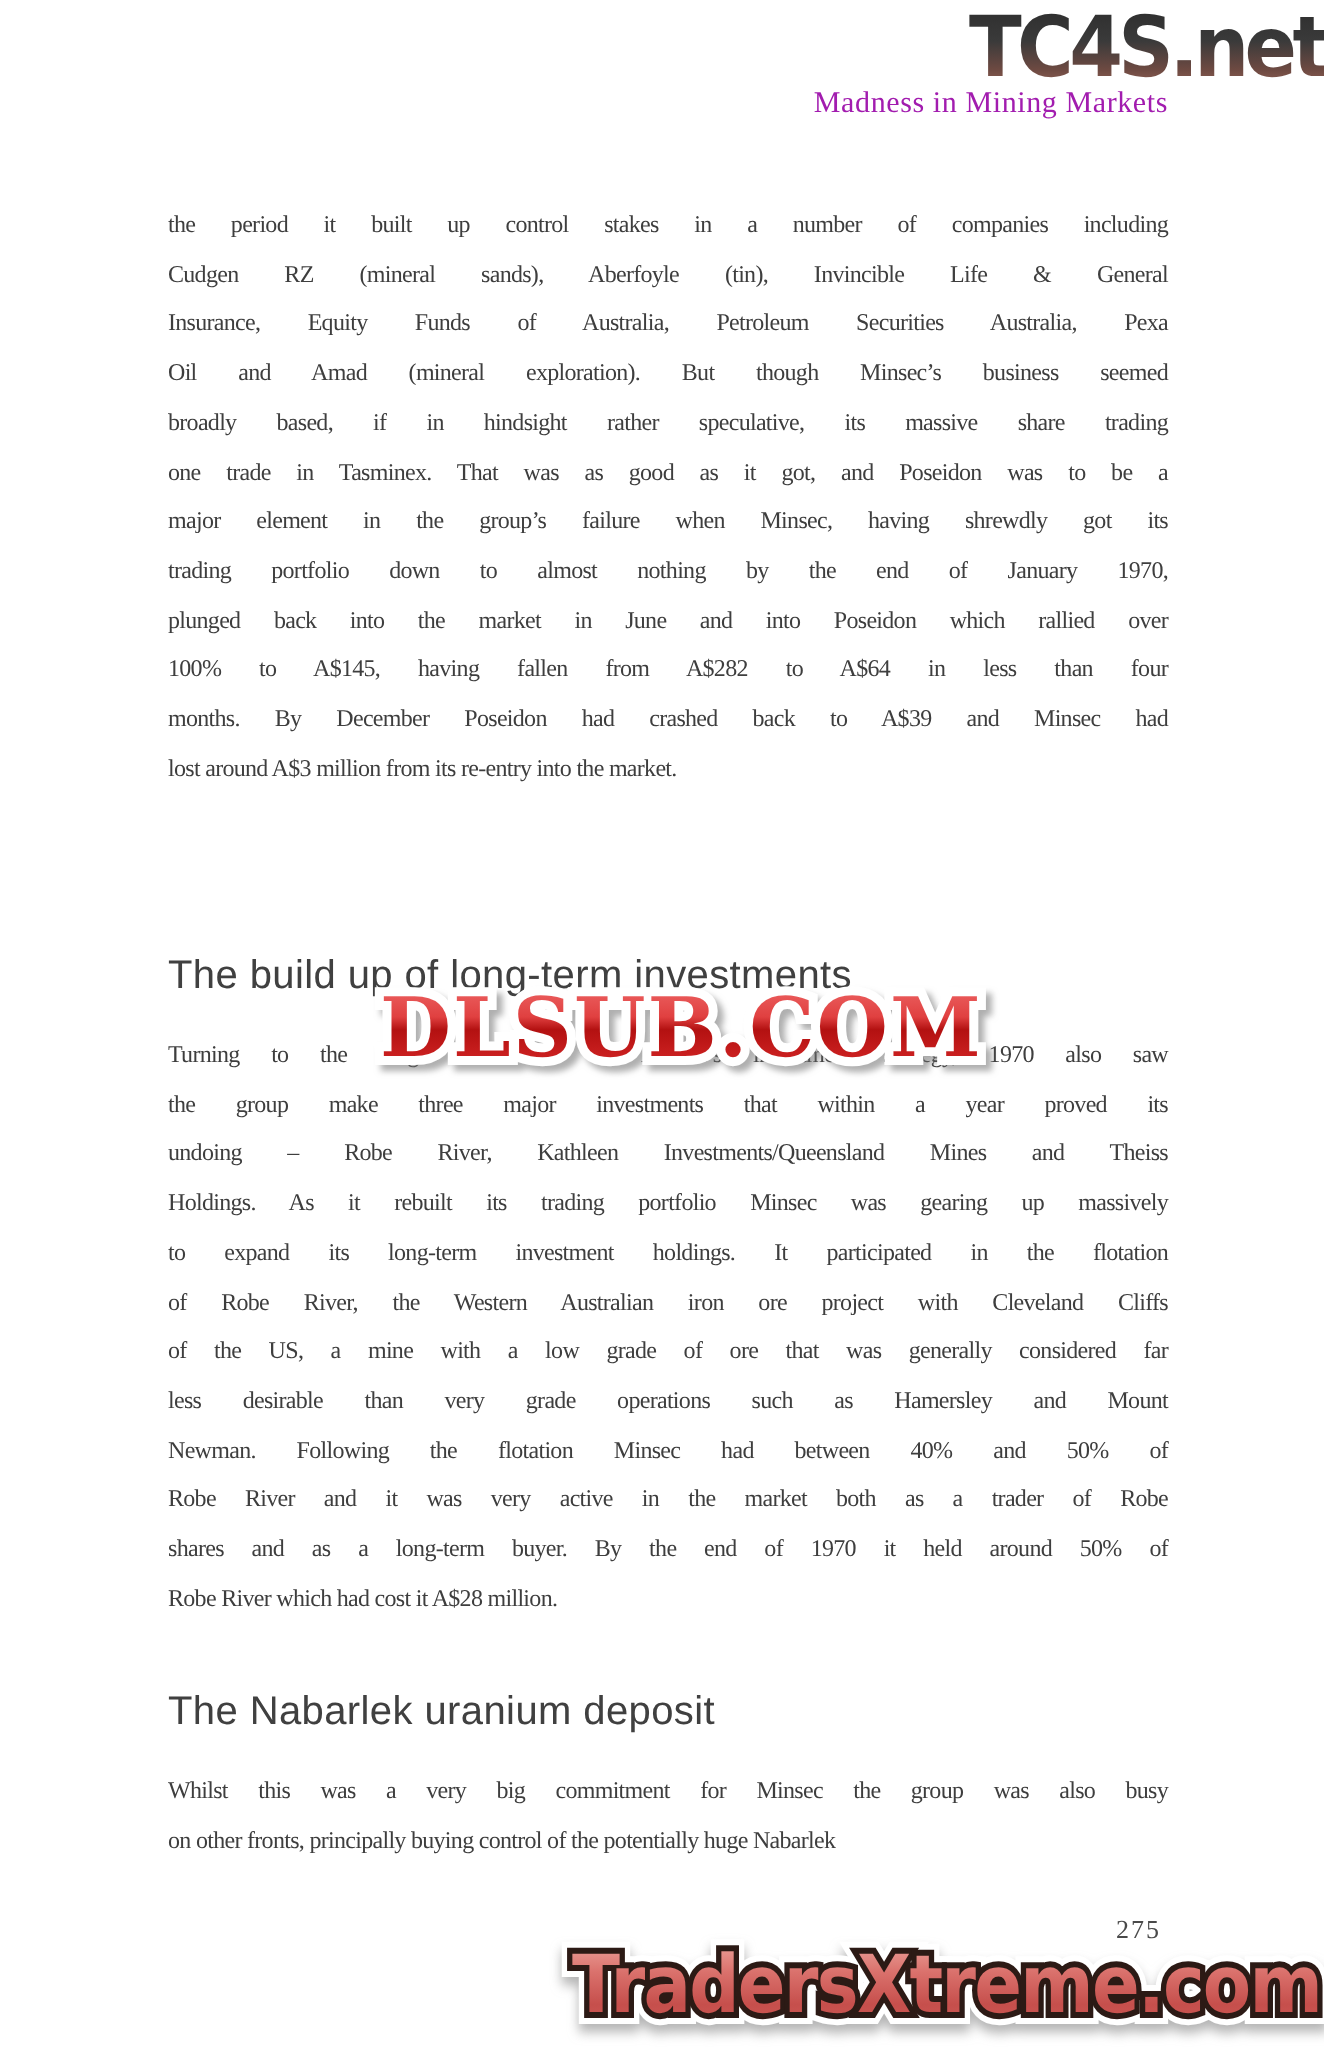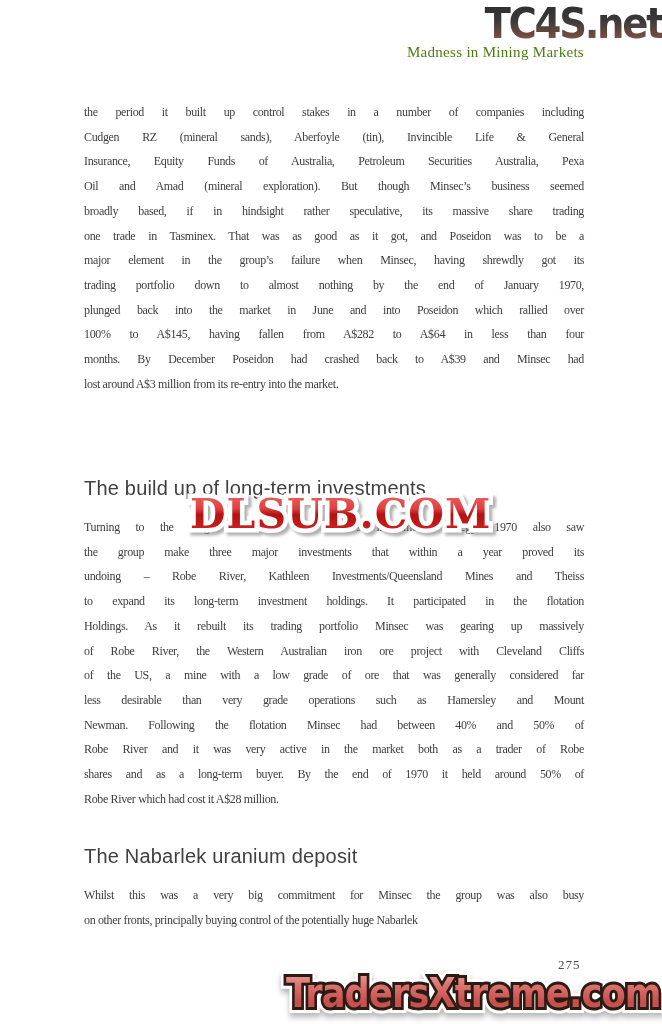--- a/index.html
+++ b/index.html
@@ -20,21 +20,21 @@
     letter-spacing:-2.5px;white-space:nowrap;
     transform:scaleX(0.92);transform-origin:right top;
     background:linear-gradient(180deg,#2d2d2d 0%,#3a3a3a 42%,#6e4a42 75%,#9b685c 100%);
     -webkit-background-clip:text;background-clip:text;color:transparent;
     filter:blur(0.3px);
   }
   .runhead{
     position:absolute;top:44px;left:0;width:584px;
     text-align:right;
     font-family:"Liberation Serif",serif;
-    font-size:15px;color:#4d7c0f;letter-spacing:0.3px;
+    font-size:15px;color:#a21caf;letter-spacing:0.3px;
   }
 
   
   .para{position:absolute;left:84px;width:500px;}
   .tline{
     font-family:"Liberation Serif",serif;
     font-size:12px;line-height:24.7px;
     letter-spacing:-0.35px;
     color:#3e3e3e;
     text-align:justify;
@@ -112,22 +112,22 @@
       <div class="tline">months. By December Poseidon had crashed back to A$39 and Minsec had</div>
       <div class="tline last">lost around A$3 million from its re-entry into the market.</div>
     </div>
 
   <h2 class="sechead" style="top:476px">The build up of long-term investments</h2>
 
   <div class="para" style="top:515px">
       <div class="tline">Turning to the long term side of Minsec’s investment strategy, 1970 also saw</div>
       <div class="tline">the group make three major investments that within a year proved its</div>
       <div class="tline">undoing – Robe River, Kathleen Investments/Queensland Mines and Theiss</div>
+      <div class="tline">Holdings. As it rebuilt its trading portfolio Minsec was gearing up massively</div>
       <div class="tline">to expand its long-term investment holdings. It participated in the flotation</div>
-      <div class="tline">Holdings. As it rebuilt its trading portfolio Minsec was gearing up massively</div>
       <div class="tline">of Robe River, the Western Australian iron ore project with Cleveland Cliffs</div>
       <div class="tline">of the US, a mine with a low grade of ore that was generally considered far</div>
       <div class="tline">less desirable than very grade operations such as Hamersley and Mount</div>
       <div class="tline">Newman. Following the flotation Minsec had between 40% and 50% of</div>
       <div class="tline">Robe River and it was very active in the market both as a trader of Robe</div>
       <div class="tline">shares and as a long-term buyer. By the end of 1970 it held around 50% of</div>
       <div class="tline last">Robe River which had cost it A$28 million.</div>
     </div>
 
   <h2 class="sechead" style="top:844px">The Nabarlek uranium deposit</h2>

